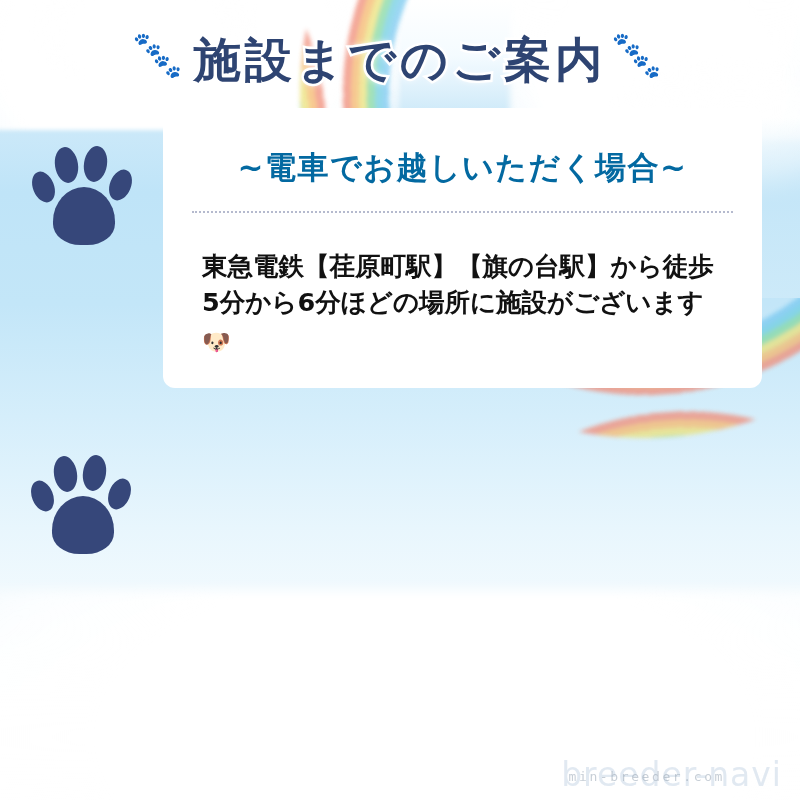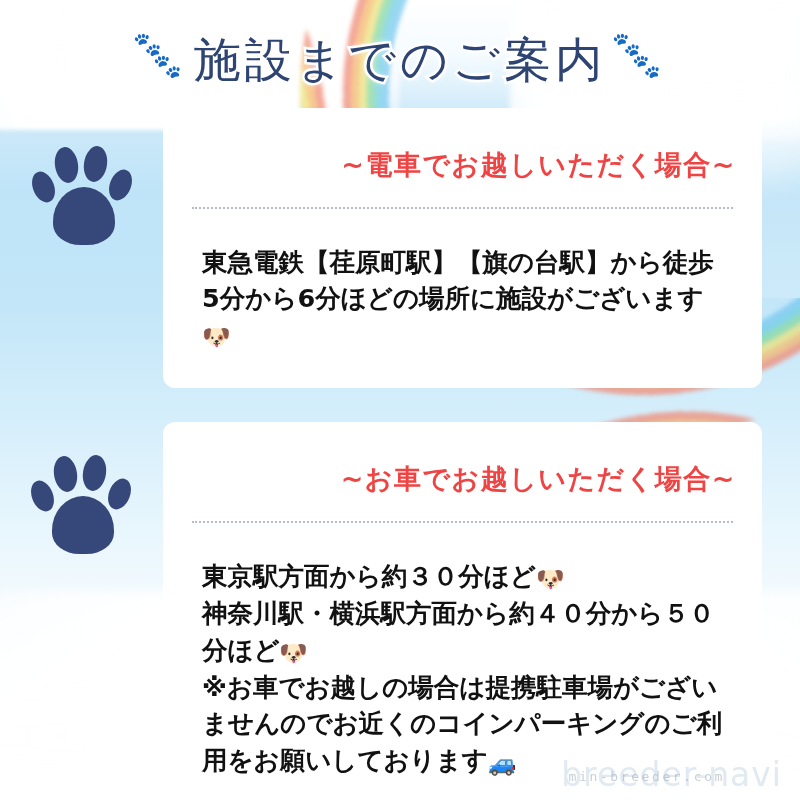--- a/index.html
+++ b/index.html
@@ -123,21 +123,21 @@
     width: 800px;
     height: 78px;
     display: flex;
     align-items: center;
     justify-content: center;
     gap: 6px;
   }
   .title-text {
     font-family: "DejaVu Sans", "Liberation Sans", sans-serif;
     font-size: 47px;
-    font-weight: 400;
+    font-weight: 700;
     color: #2e4472;
     letter-spacing: 4px;
     line-height: 1;
     -webkit-text-stroke: 5px #ffffff;
     paint-order: stroke fill;
     text-shadow:
       0 0 5px #ffffff,
       0 0 9px #ffffff;
   }
   .paw-emoji-pair {
@@ -188,24 +188,24 @@
     position: absolute;
     background: #ffffff;
     border-radius: 12px;
     box-sizing: border-box;
     padding: 0 26px;
   }
   #card-train { left: 163px; top: 108px; width: 599px; height: 280px; }
   #card-car   { left: 163px; top: 422px; width: 599px; height: 372px; }
 
   .card-heading {
-    text-align: right;
-    font-size: 27px;
+    text-align: center;
+    font-size: 31px;
     font-weight: 700;
-    color: #ef4444;
+    color: #0369a1;
     letter-spacing: 1.5px;
     margin: 0;
     padding-top: 42px;
     line-height: 1.1;
     font-family: "DejaVu Sans", "Liberation Sans", sans-serif;
   }
   .divider {
     margin: 27px 3px 0 3px;
     height: 0;
     border-top: 2px dotted #a9aec6;
@@ -291,22 +291,17 @@
     <div class="toe t4"></div>
     <div class="pad"></div>
   </div>
 
   <div class="card" id="card-train">
     <h2 class="card-heading">~電車でお越しいただく場合~</h2>
     <div class="divider"></div>
     <p class="card-body"><span>東急電鉄【荏原町駅】【旗の台駅】から徒歩5分から6分ほどの場所に施設がございます</span><span class="emo">🐶</span></p>
   </div>
 
-  <div class="card" id="card-car">
-    <h2 class="card-heading">~お車でお越しいただく場合~</h2>
-    <div class="divider"></div>
-    <p class="card-body"><span>東京駅方面から約３０分ほど</span><span class="emo">🐶</span><br><span>神奈川駅・横浜駅方面から約４０分から５０分ほど</span><span class="emo">🐶</span><br><span>※お車でお越しの場合は提携駐車場がございませんのでお近くのコインパーキングのご利用をお願いしております</span><span class="emo">🚙</span></p>
-  </div>
 
   <div class="wm-big">breeder-navi</div>
   <div class="wm-small">min-breeder.com</div>
 
 </div>
 
 </body></html>

